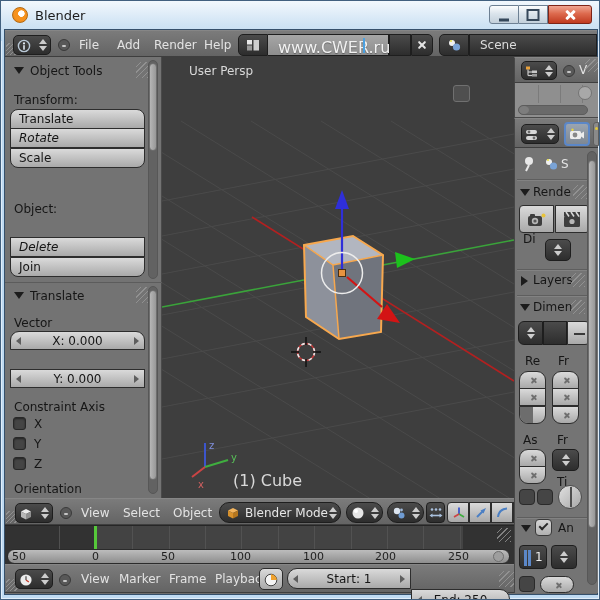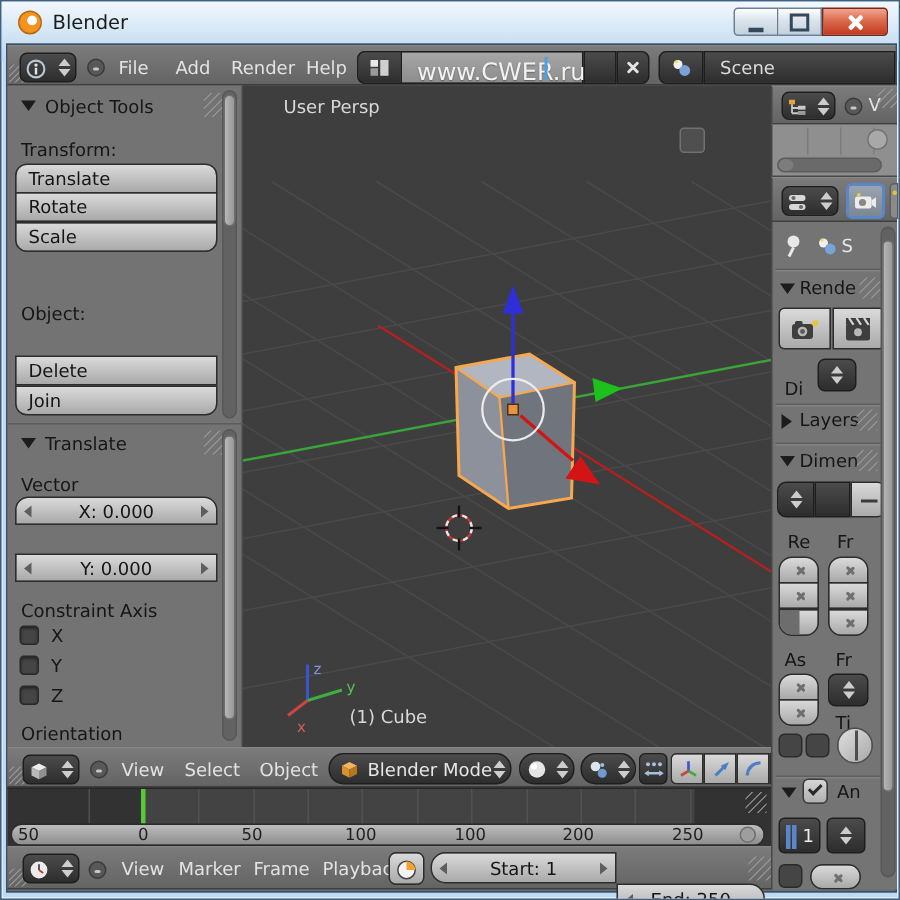--- a/index.html
+++ b/index.html
@@ -24,21 +24,21 @@
   .x-glyph{width:12px;height:12px;position:relative;}
   .x-glyph::before,.x-glyph::after{content:"";position:absolute;left:5px;top:0;width:3px;height:12px;background:#fff;border-radius:1px;}
   .x-glyph::before{transform:rotate(45deg);} .x-glyph::after{transform:rotate(-45deg);}
   
   .hdr{background:linear-gradient(#7b7b7b,#646464);border-top:1px solid #868686;border-bottom:1px solid #3e3e3e;}
   .menu{font-size:12px;color:#e3e3e3;}
   .dlabel{font-size:12px;color:#161616;}
   .btn-dark{background:linear-gradient(#4b4b4b,#2d2d2d);border:1px solid #1e1e1e;border-radius:5px;}
   .btn-light{background:linear-gradient(#dadada,#a9a9a9);border:1px solid #2d2d2d;color:#151515;font-size:12px;}
   .toolbtn{line-height:19px;padding-left:8px;width:135px;height:20px;}
-  .grp-top{border-radius:8px 8px 0 0;} .grp-mid{border-radius:0;margin-top:-1px;} .grp-bot{border-radius:0 0 8px 8px;margin-top:-1px;}
+  .grp-top{border-radius:8px 8px 0 0;} .grp-mid{border-radius:0;margin-top:-1px;font-style:italic;} .grp-bot{border-radius:0 0 8px 8px;margin-top:-1px;}
   .numfield{position:relative;width:135px;height:19px;}
   .numfield .val{position:absolute;left:0;right:0;top:50%;transform:translateY(-50%);text-align:center;}
   .tri-l{position:absolute;left:5px;top:50%;margin-top:-4px;width:0;height:0;border-top:4px solid transparent;border-bottom:4px solid transparent;border-right:5px solid #5e5e5e;}
   .tri-r{position:absolute;right:5px;top:50%;margin-top:-4px;width:0;height:0;border-top:4px solid transparent;border-bottom:4px solid transparent;border-left:5px solid #5e5e5e;}
   .spin{position:absolute;right:3px;top:0;bottom:0;display:flex;flex-direction:column;justify-content:center;align-items:center;gap:2px;}
   .spin .u{width:0;height:0;border-left:4px solid transparent;border-right:4px solid transparent;border-bottom:5px solid #cdcdcd;}
   .spin .d{width:0;height:0;border-left:4px solid transparent;border-right:4px solid transparent;border-top:5px solid #cdcdcd;}
   .pt-down{width:0;height:0;border-left:5px solid transparent;border-right:5px solid transparent;border-top:7px solid #1c1c1c;}
   .pt-right{width:0;height:0;border-top:5px solid transparent;border-bottom:5px solid transparent;border-left:7px solid #1c1c1c;}
   .diag{width:16px;height:16px;background:repeating-linear-gradient(135deg,transparent 0 3px,#9b9b9b 3px 4px);opacity:.75;}
@@ -232,21 +232,21 @@
       <g stroke-width="2">
         <line x1="204" y1="466" x2="204" y2="442" stroke="#3c55cc"></line>
         <line x1="204" y1="466" x2="227" y2="459" stroke="#3fae3f"></line>
         <line x1="204" y1="466" x2="191" y2="476" stroke="#cc4444"></line>
       </g>
       <text x="208" y="448" font-size="10" fill="#8090dd">z</text>
       <text x="230" y="460" font-size="10" fill="#58c058">y</text>
       <text x="197" y="487" font-size="10" fill="#d06060">x</text>
     </svg>
     <span class="abs" style="left:27px;top:7px;font-size:12px;color:#d9d9d9;">User Persp</span>
-    <span class="abs" style="left:71px;top:414px;font-size:12px;color:#d9d9d9;">(1) Cube</span>
+    <span class="abs" style="left:71px;top:414px;font-size:16px;color:#d9d9d9;">(1) Cube</span>
     <div class="abs" style="left:291px;top:28px;width:17px;height:17px;background:#4f4f4f;border:1px solid #707070;border-radius:3px;">
       <span class="abs plus-glyph" style="left:3px;top:3px;width:9px;height:9px;"></span>
     </div>
   </div>
 
   <div class="abs hdr" style="left:4px;top:497px;width:509px;height:27px;">
     <div class="abs" style="left:1px;bottom:1px;width:12px;height:12px;background:repeating-linear-gradient(135deg,transparent 0 2px,#8e8e8e 2px 3px);"></div>
     <div class="abs btn-dark" style="left:10px;top:4px;width:38px;height:20px;">
       <svg class="abs" style="left:3px;top:3px;" width="14" height="14" viewBox="0 0 14 14">
         <polygon points="2,4.5 7,2 12,4.5 7,7" fill="#ececec"></polygon>
@@ -477,21 +477,21 @@
     <div class="abs btn-light" style="left:40px;top:57px;width:35px;height:28px;border-radius:0 4px 4px 0;">
       <svg class="abs" style="left:7px;top:5px;" width="20" height="18" viewBox="0 0 20 18">
         <rect x="1" y="5" width="16" height="11" rx="1.5" fill="#3e3e3e"></rect>
         <rect x="1" y="1" width="16" height="4.5" fill="#3e3e3e"></rect>
         <line x1="3" y1="1" x2="6" y2="5.5" stroke="#d8d8d8" stroke-width="1.5"></line>
           <line x1="8" y1="1" x2="11" y2="5.5" stroke="#d8d8d8" stroke-width="1.5"></line>
           <line x1="13" y1="1" x2="16" y2="5.5" stroke="#d8d8d8" stroke-width="1.5"></line>
         <circle cx="9" cy="10.5" r="2.6" fill="#b8b8b8"></circle>
       </svg>
     </div>
-    <span class="abs dlabel" style="left:8px;top:104px;text-align:right;">Di</span>
+    <span class="abs dlabel" style="left:8px;top:84px;text-align:right;">Di</span>
     <div class="abs btn-dark" style="left:30px;top:91px;width:26px;height:22px;">
       <span class="spin" style="right:8px;">
           <span class="u"></span>
           <span class="d"></span>
         </span>
     </div>
     <div class="abs sep" style="left:2px;top:121px;width:76px;"></div>
 
     <span class="abs pt-right" style="left:6px;top:128px;"></span>
     <span class="abs dlabel" style="left:18px;top:125px;">Layers</span>

